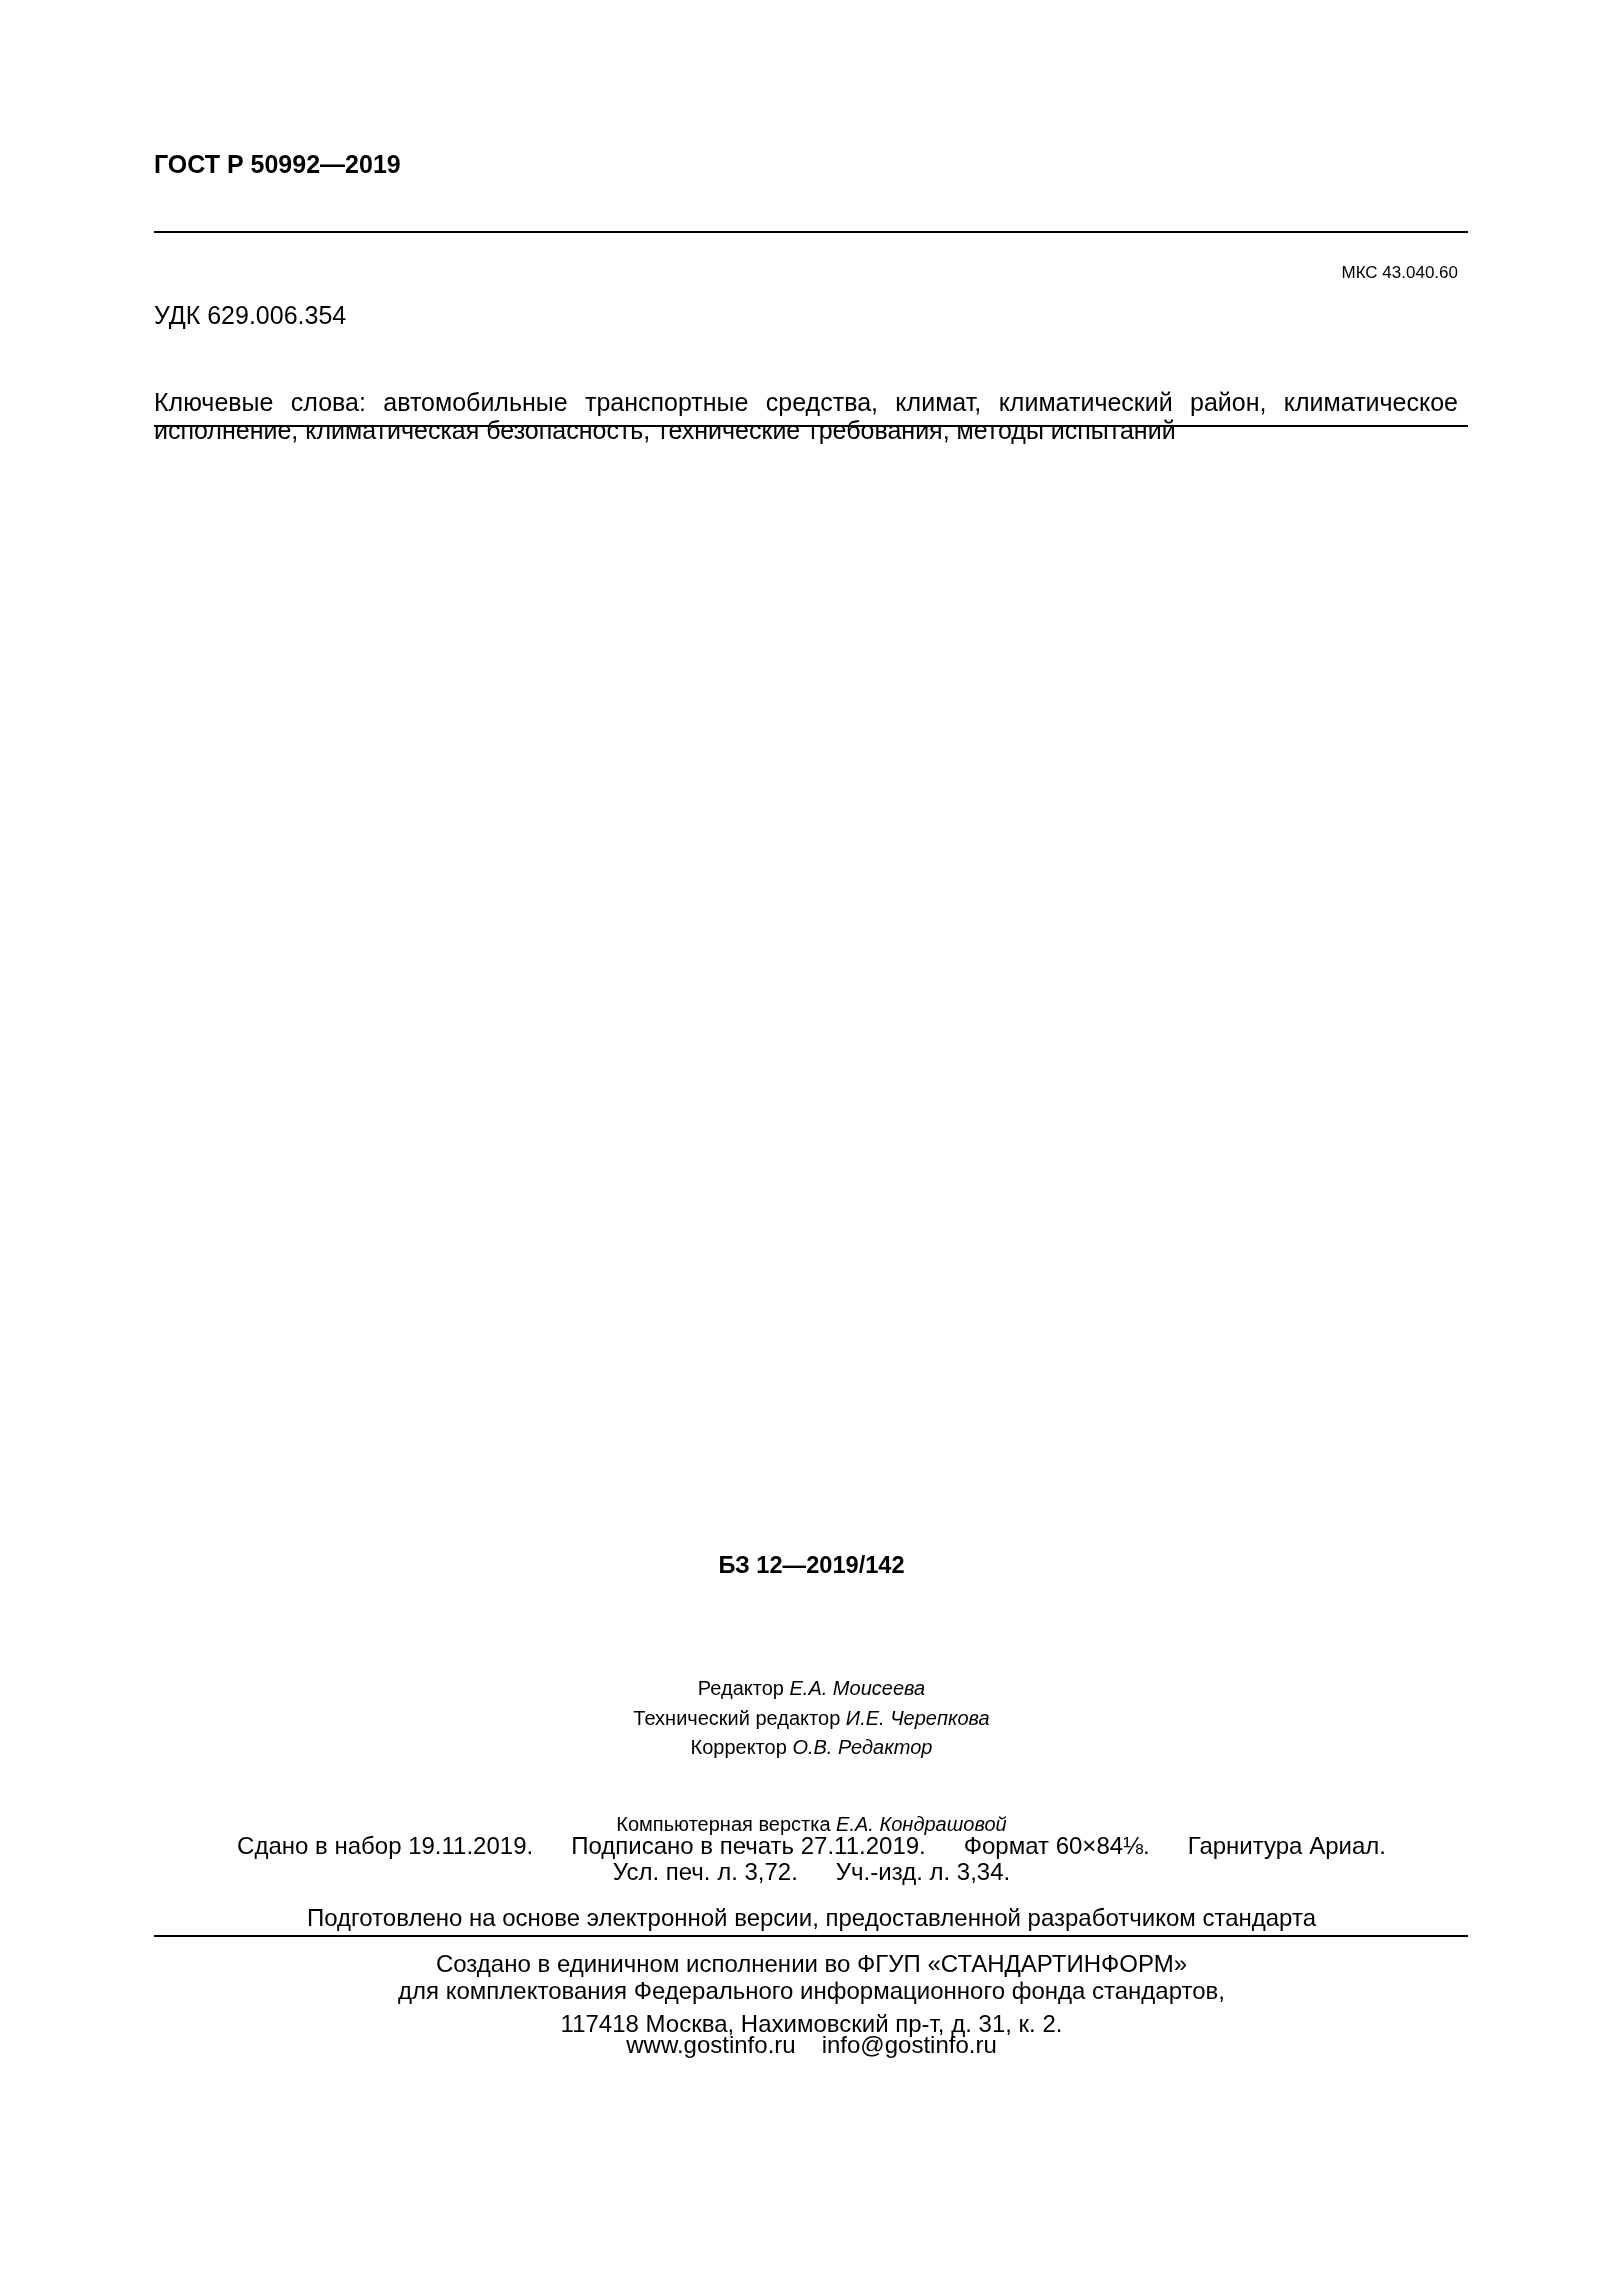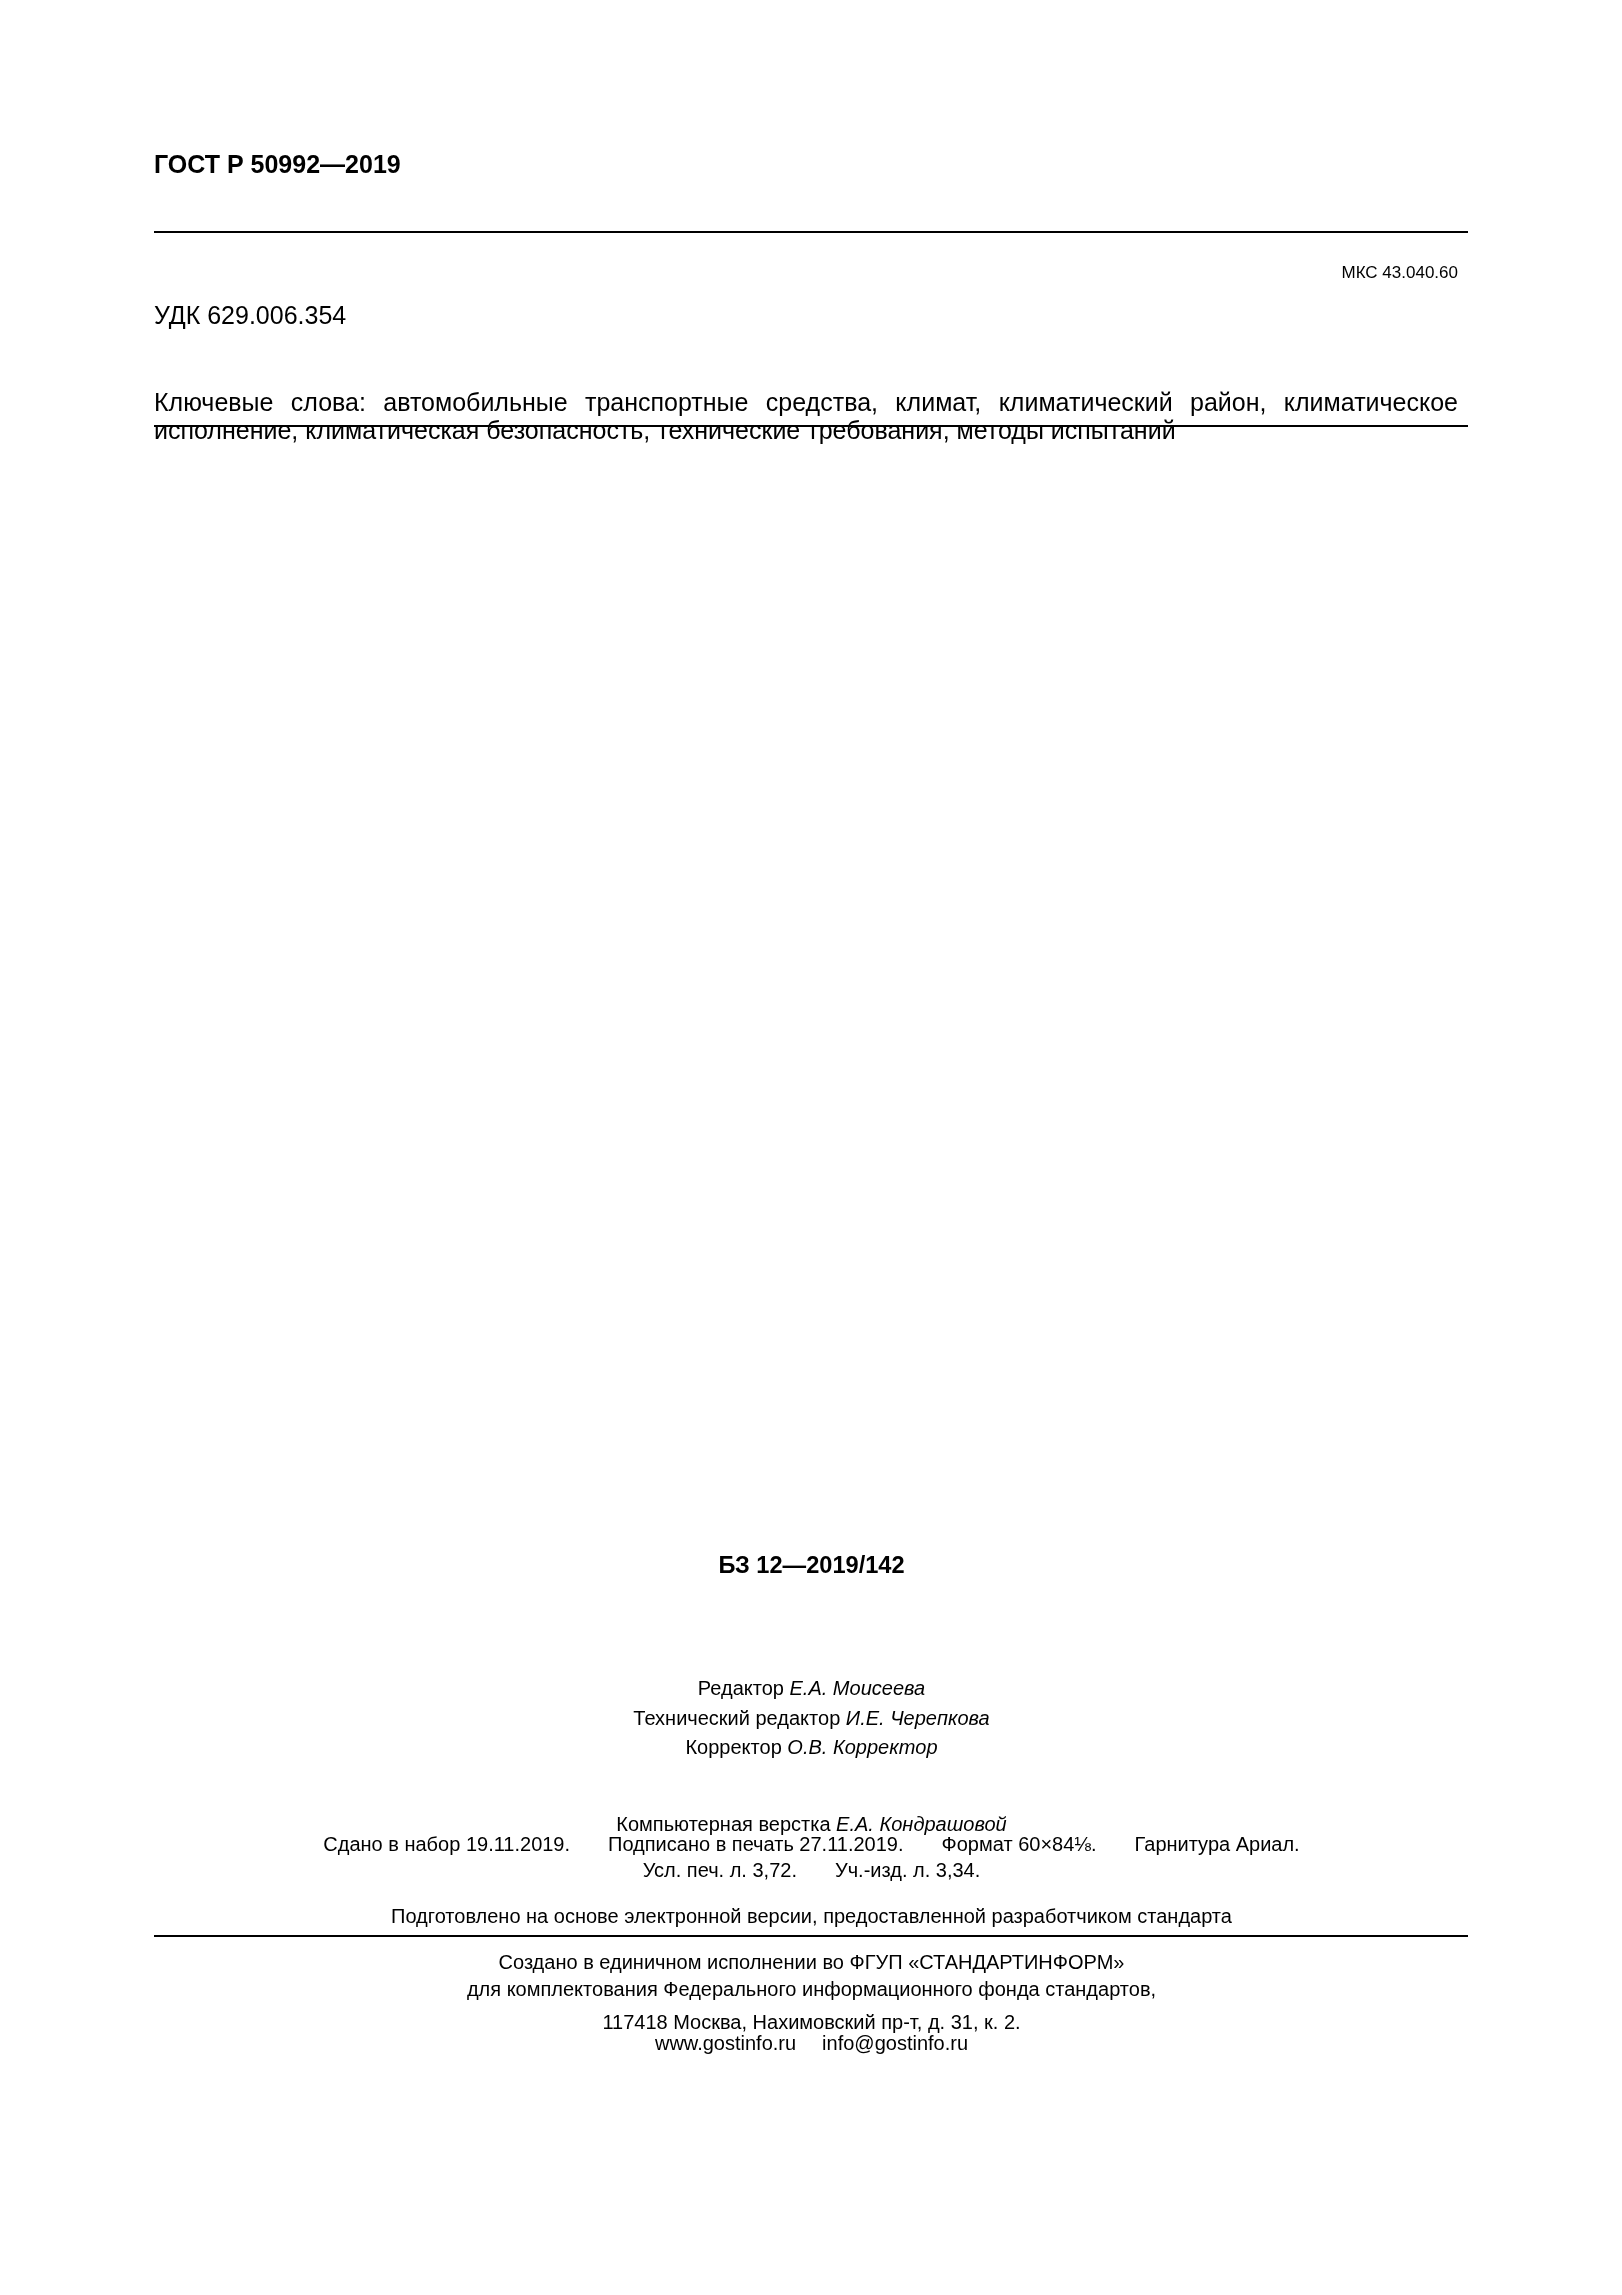--- a/index.html
+++ b/index.html
@@ -9,21 +9,21 @@
   .rule { position: absolute; left: 154px; width: 1314px; height: 2px; background: #000; }
   .title { left: 154px; top: 152px; font-size: 25px; font-weight: bold; }
   .udk { left: 154px; top: 264px; font-size: 25px; margin-top: 39px; }
   .mks { right: 165px; top: 264px; font-size: 17px; }
   .keywords { position: absolute; left: 154px; top: 348px; width: 1304px;
               font-size: 25px; line-height: 28px; text-align: justify; text-align-last: left; margin-top: 40px; }
   .center { position: absolute; left: 0; width: 1623px; text-align: center; white-space: nowrap; line-height: 1; }
   .bz { top: 1554px; font-size: 23.6px; font-weight: bold; }
   .ed { font-size: 20px; }
   .ed i { font-style: italic; }
-  .small { font-size: 20px; }
+  .small { font-size: 24px; }
   .sp { display: inline-block; width: 38px; }
   .sp2 { display: inline-block; width: 26px; }
 </style>
 </head>
 <body>
 
 <div class="abs title">ГОСТ Р 50992—2019</div>
 
 <div class="rule" style="top:231px;"></div>
 
@@ -39,21 +39,21 @@
 <div class="center ed" style="top:1678px;">
   <span>Редактор</span>
   <i>Е.А. Моисеева</i>
 </div>
 <div class="center ed" style="top:1708px;">
   <span>Технический редактор</span>
   <i>И.Е. Черепкова</i>
 </div>
 <div class="center ed" style="top:1737px;">
   <span>Корректор</span>
-  <i>О.В. Корректор</i>
+  <i>О.В. Редактор</i>
 </div>
 <div class="center ed" style="top:1767px;margin-top:47px;">
   <span>Компьютерная верстка</span>
   <i>Е.А. Кондрашовой</i>
 </div>
 
 <div class="center small" style="top:1834px;">
   <span>Сдано в набор 19.11.2019.</span><span class="sp"></span><span>Подписано в печать 27.11.2019.</span><span class="sp"></span><span>Формат 60×84⅛.</span><span class="sp"></span><span>Гарнитура Ариал.</span>
 </div>
 <div class="center small" style="top:1860px;">

